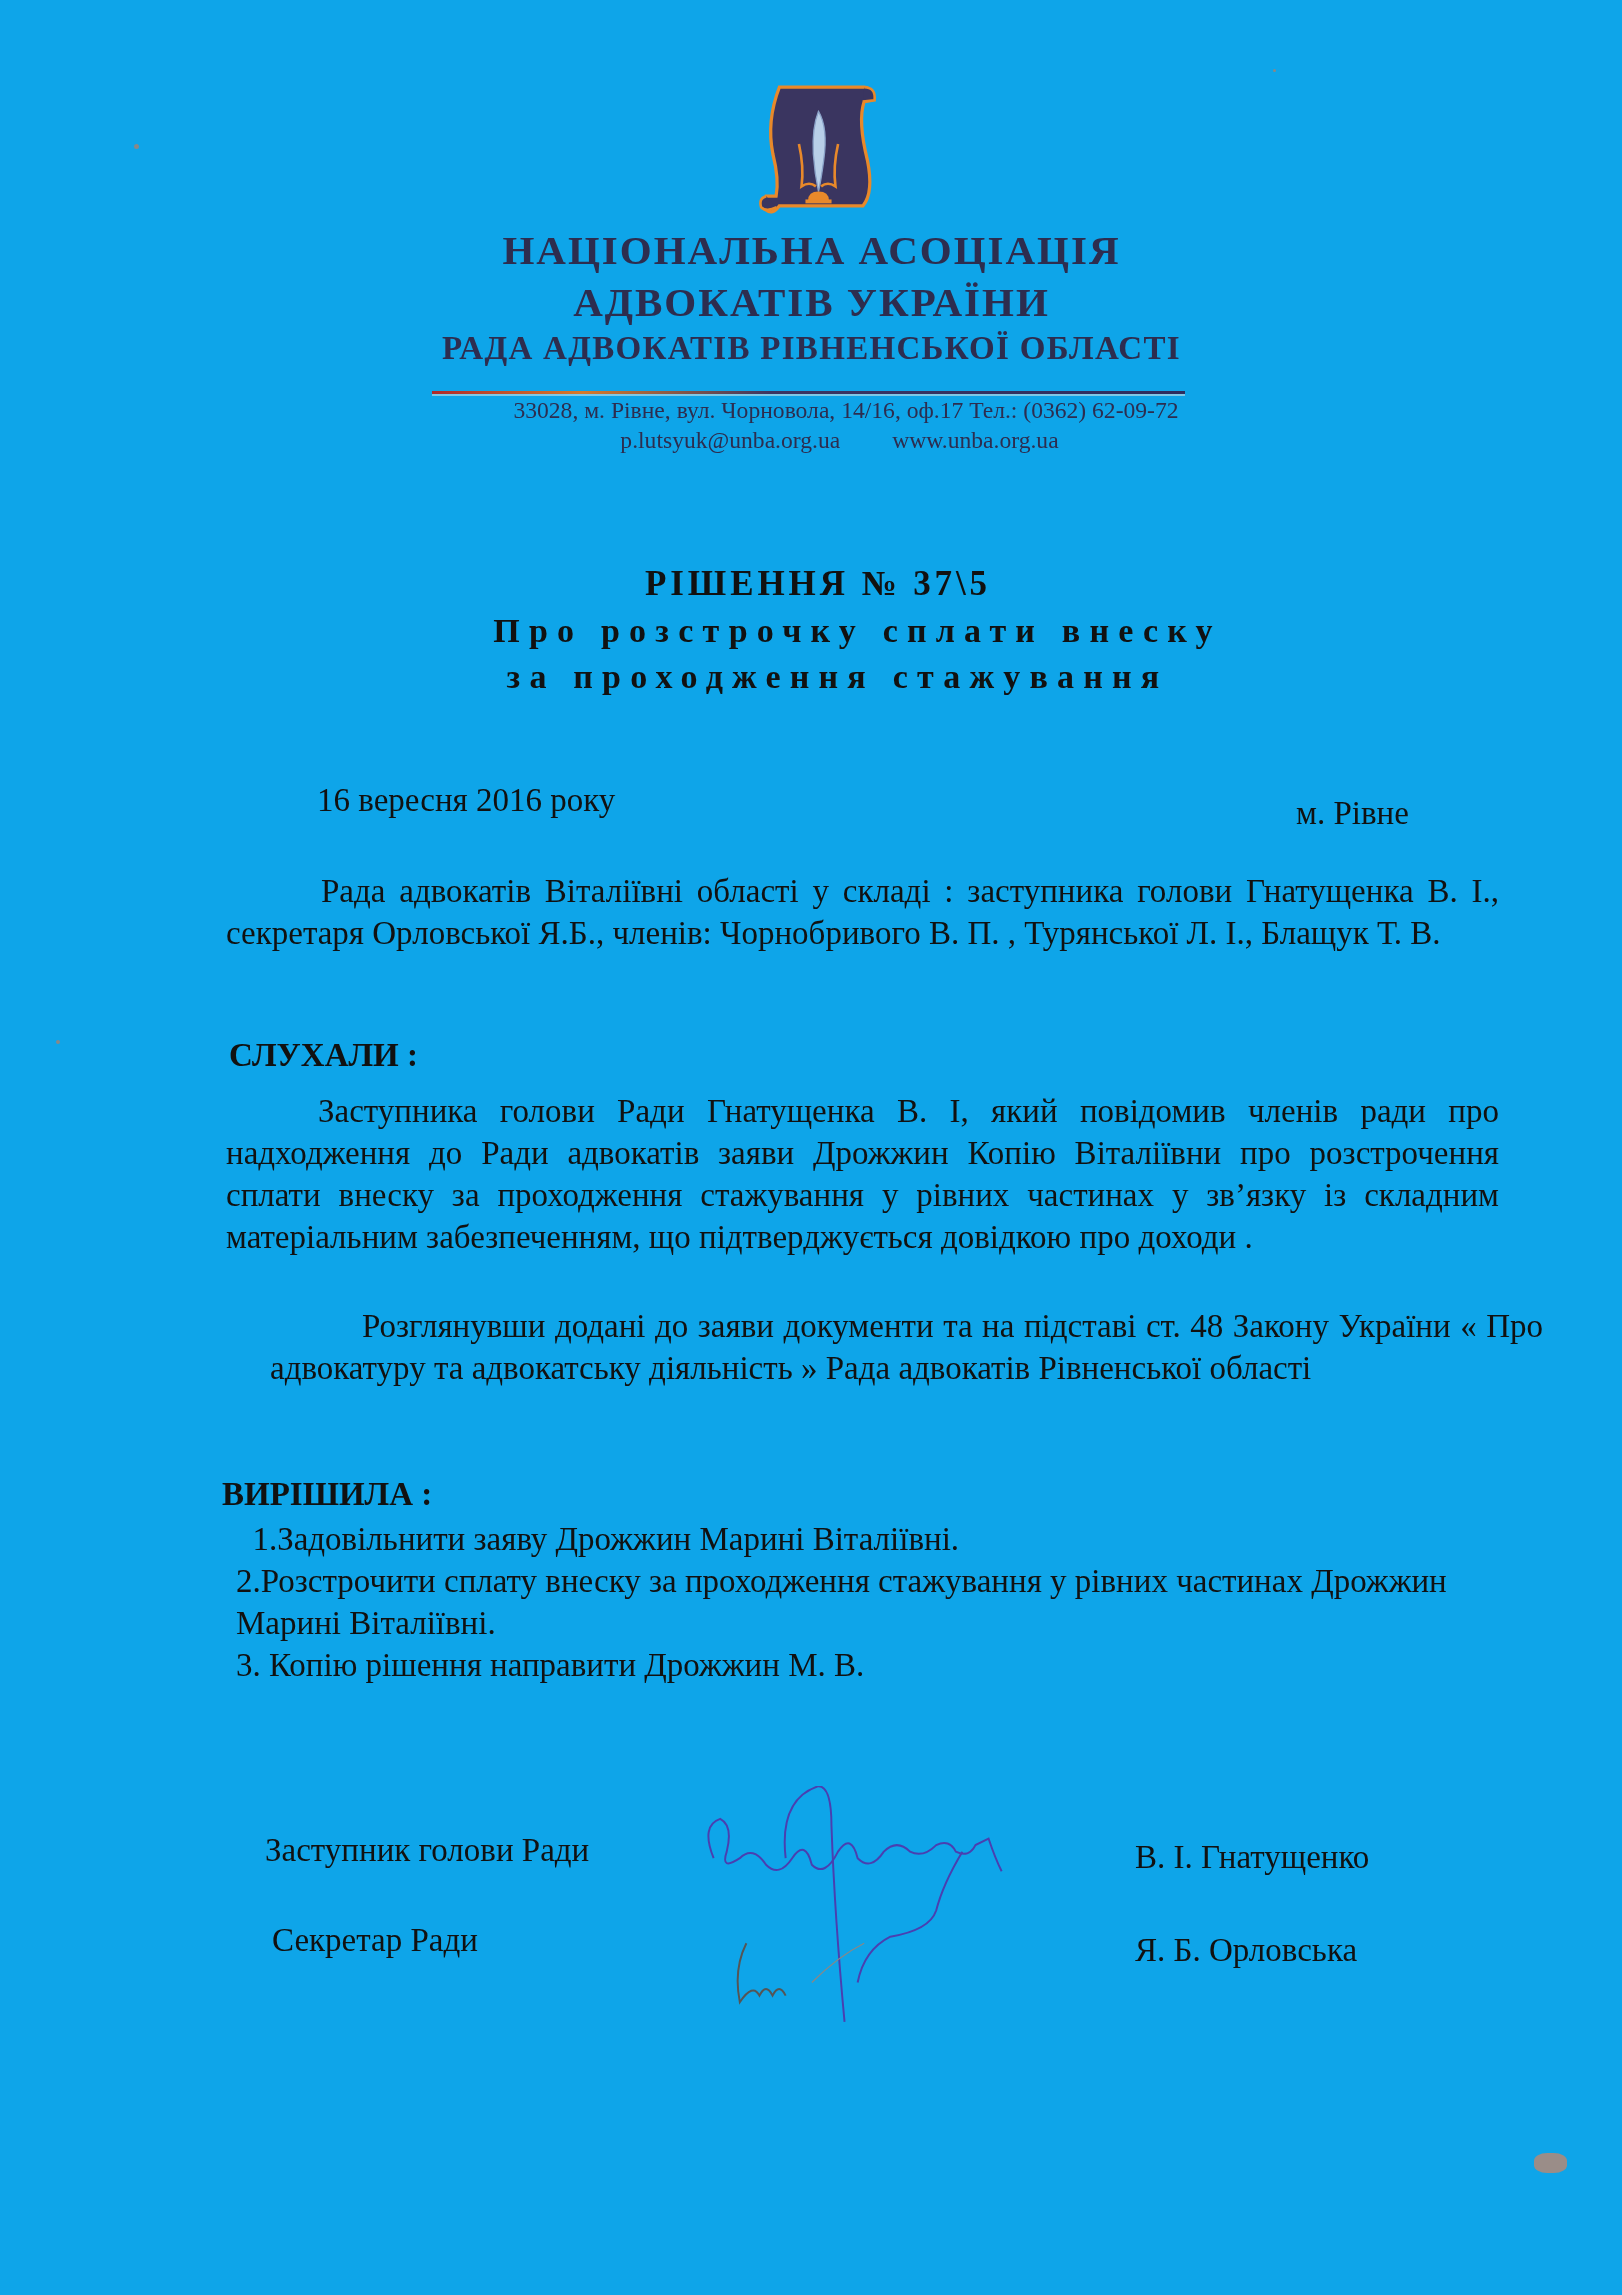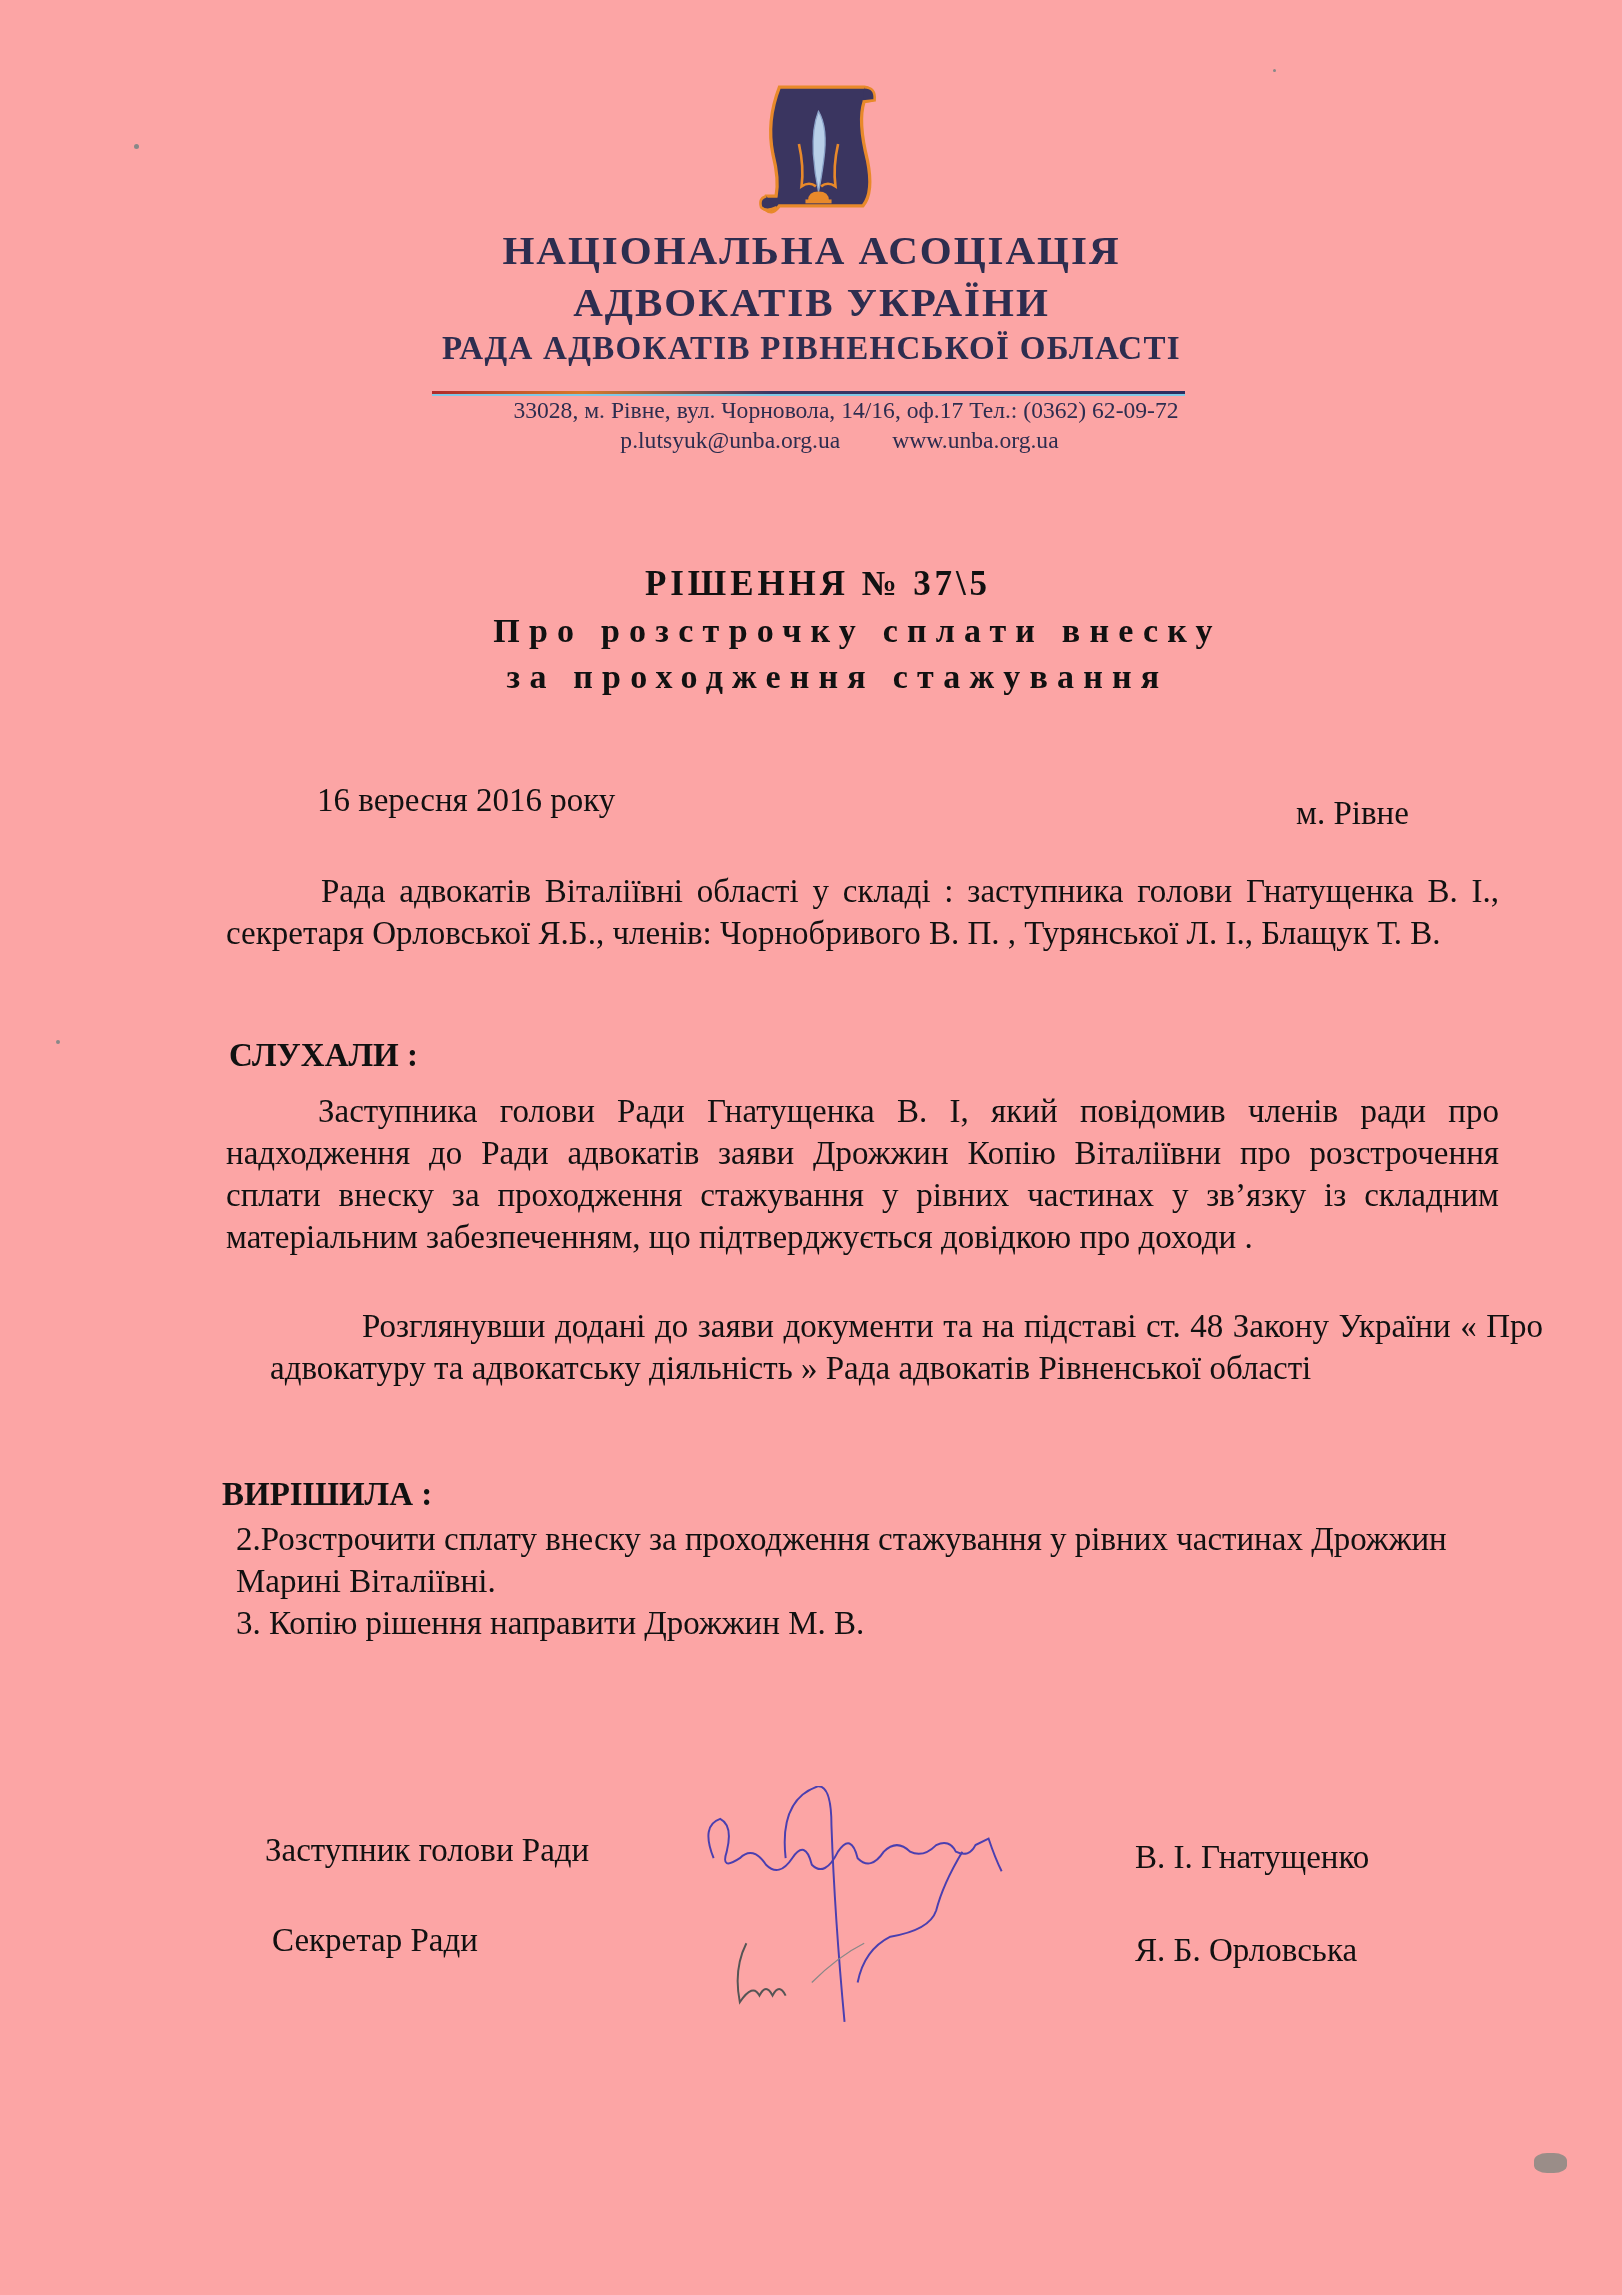--- a/index.html
+++ b/index.html
@@ -1,17 +1,17 @@
 <!DOCTYPE html>
 <html style="font-size:10.5px"><head>
   <meta charset="utf-8">
   <style>
     html, body { margin: 0; padding: 0; background: #ffffff; }
     body { width: 1623px; height: 2295px; position: relative; overflow: hidden; }
-    .page { position: absolute; left: 0; top: 0; width: 1623px; height: 2295px; background: #fca5a5; }
+    .page { position: absolute; left: 0; top: 0; width: 1623px; height: 2295px; background: #0ea5e9; }
 
     
     .logo { position: absolute; left: 753px; top: 82px; width: 131px; height: 137px; }
     .org-title { position: absolute; left: 0; width: 1623px; text-align: center; color: #2d2d4f; font-family: "Liberation Serif", serif; letter-spacing: 2px; }
     .org1 { top: 226px; font-size: 41px; font-weight: bold; }
     .org2 { top: 278px; font-size: 41px; font-weight: bold; }
     .org3 { top: 330px; font-size: 33px; font-weight: bold; letter-spacing: 1.3px; }
     .header-rule { position: absolute; left: 432px; top: 391px; width: 753px; height: 3.3px;
       background: linear-gradient(90deg, #b02a2a 0%, #d77a2a 20%, #3b3563 45%, #2d2d5f 100%);
       box-shadow: 0 2px 0 #7fc8e6; }
@@ -85,20 +85,21 @@
   <div class="body-text city">м. Рівне</div>
 
   <div class="body-text para p-council">Рада адвокатів Віталіївні області у складі : заступника голови Гнатущенка В. І., секретаря  Орловської Я.Б., членів: Чорнобривого В. П. , Турянської Л. І., Блащук Т. В.</div>
 
   <div class="sec-head h-heard">СЛУХАЛИ :</div>
   <div class="body-text para indent p-heard1">Заступника голови Ради Гнатущенка В. І, який повідомив членів ради про надходження до Ради адвокатів заяви Дрожжин Копію Віталіївни про розстрочення сплати внеску за проходження стажування у рівних частинах у зв’язку із складним матеріальним забезпеченням, що підтверджується довідкою про доходи .</div>
   <div class="body-text para indent p-heard2">Розглянувши додані до заяви документи та на підставі ст. 48 Закону України « Про адвокатуру та адвокатську діяльність » Рада адвокатів Рівненської області</div>
 
   <div class="sec-head h-decided">ВИРІШИЛА :</div>
   <div class="body-text list">
+    <div class="item first">1.Задовільнити заяву Дрожжин Марині Віталіївні.</div>
     <div class="item">2.Розстрочити сплату внеску за проходження стажування у рівних частинах Дрожжин Марині Віталіївні.</div>
     <div class="item">3. Копію рішення направити Дрожжин М. В.</div>
   </div>
 
   <div class="sig-label sig-role1">Заступник голови  Ради</div>
   <div class="sig-label sig-name1">В. І. Гнатущенко</div>
   <div class="sig-label sig-role2">Секретар Ради</div>
   <div class="sig-label sig-name2">Я. Б. Орловська</div>
 
   <svg class="signature" viewBox="0 0 660 360">

